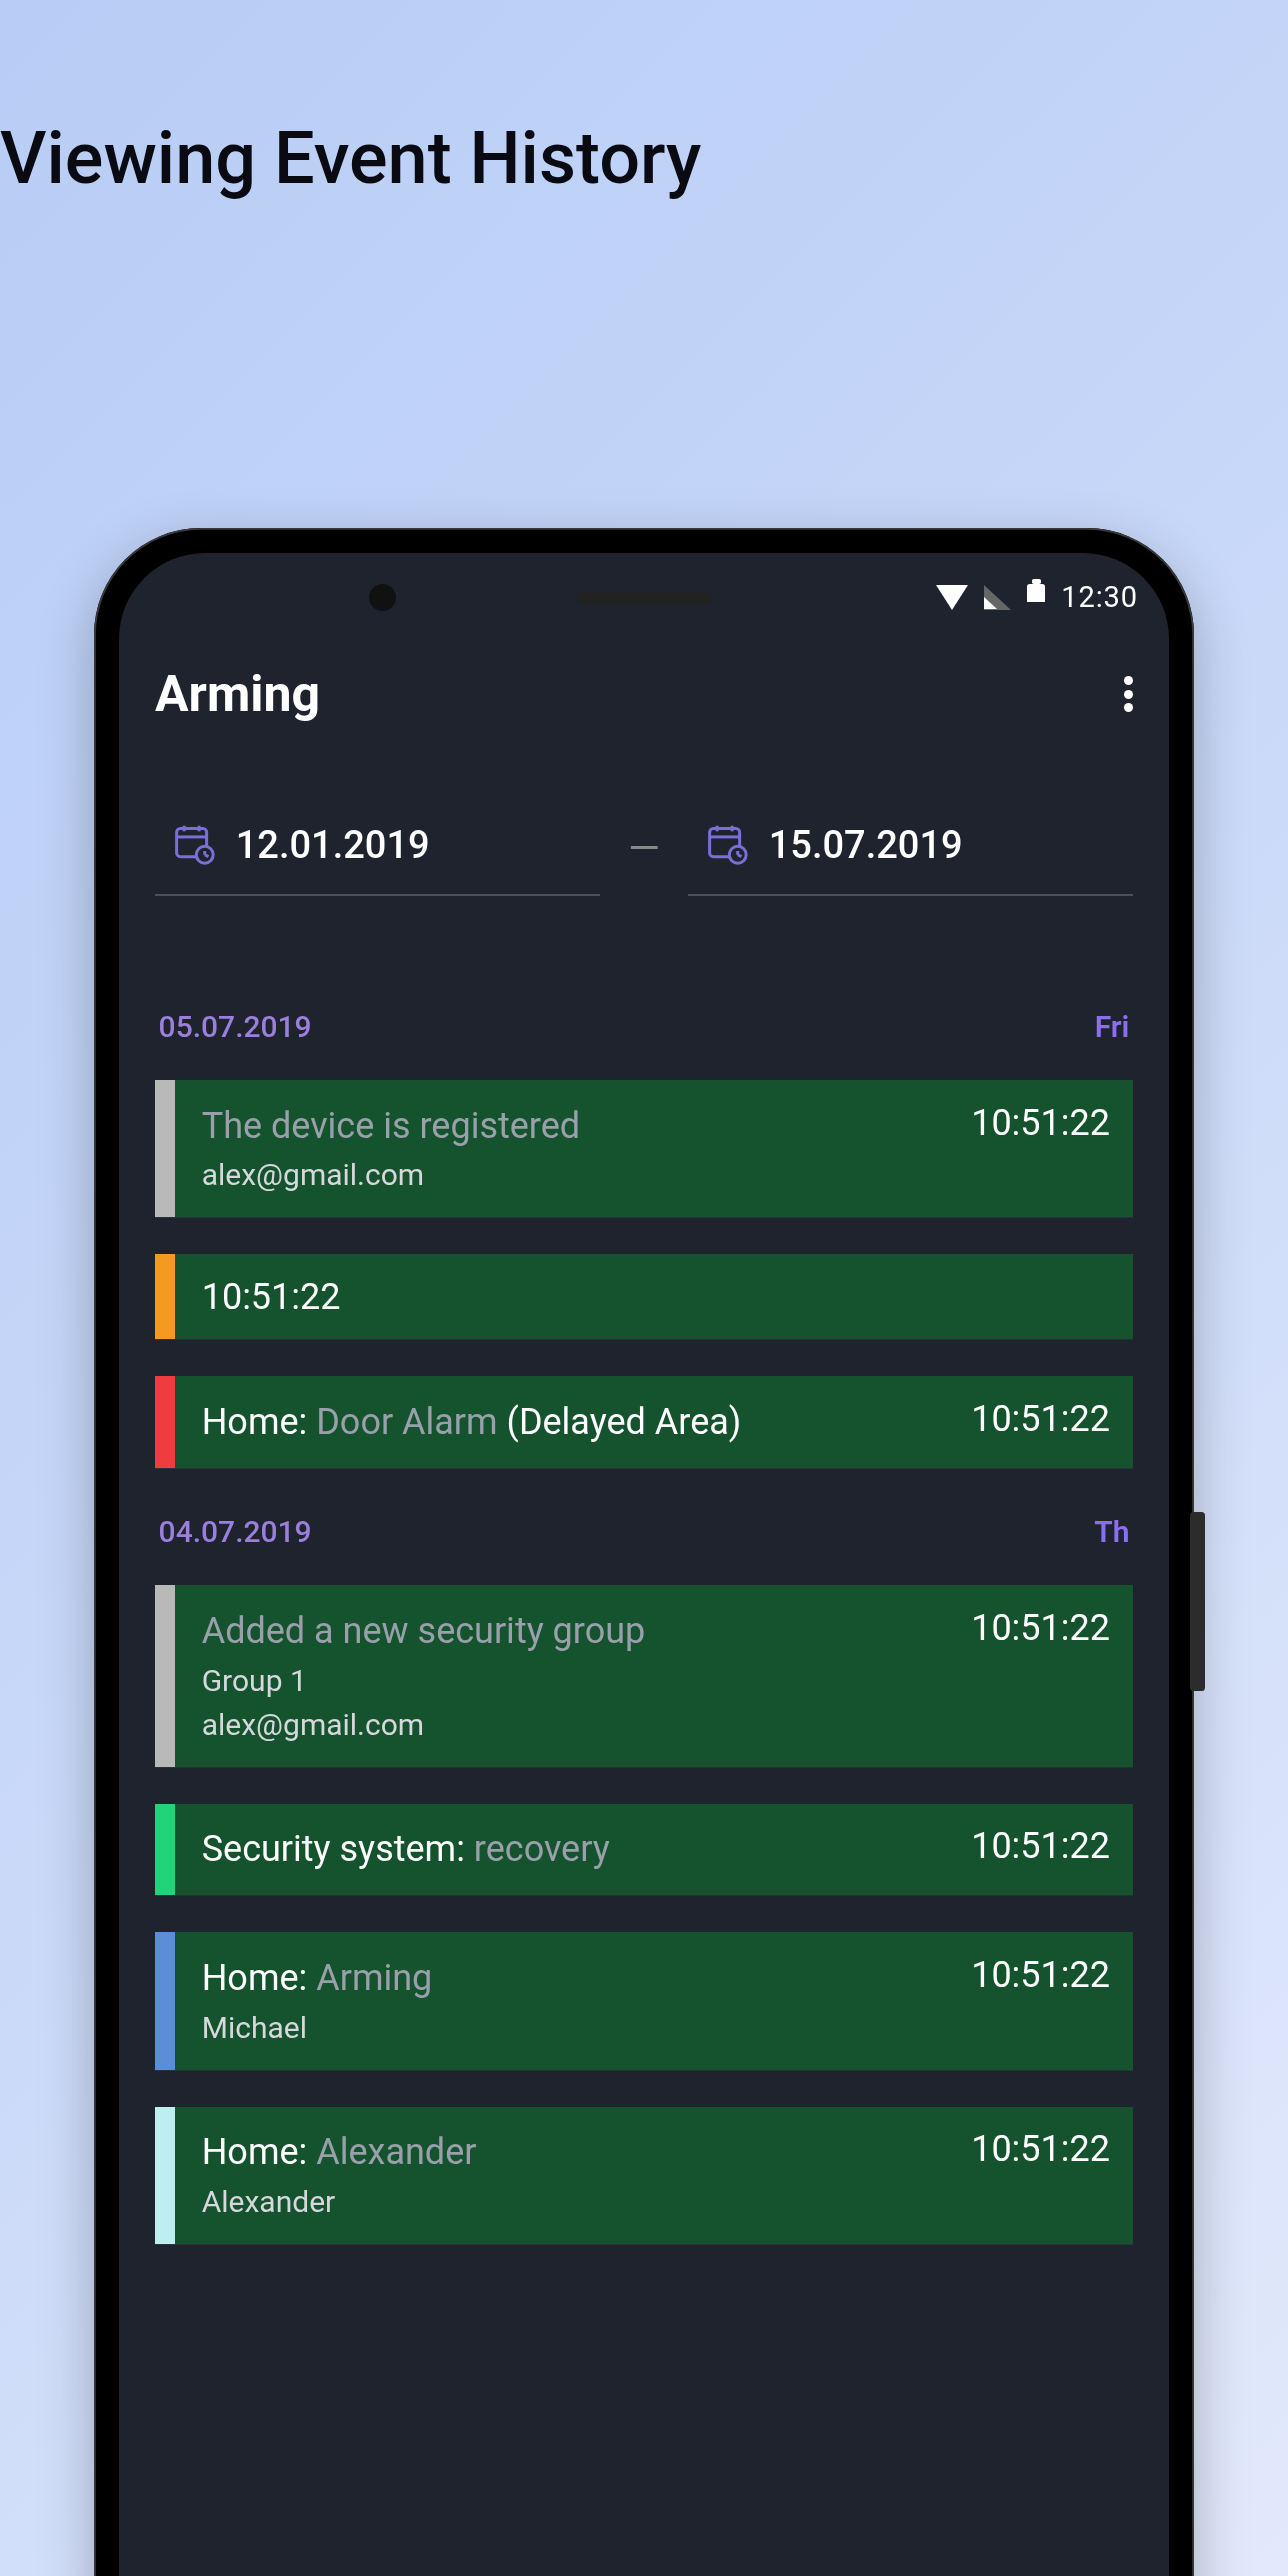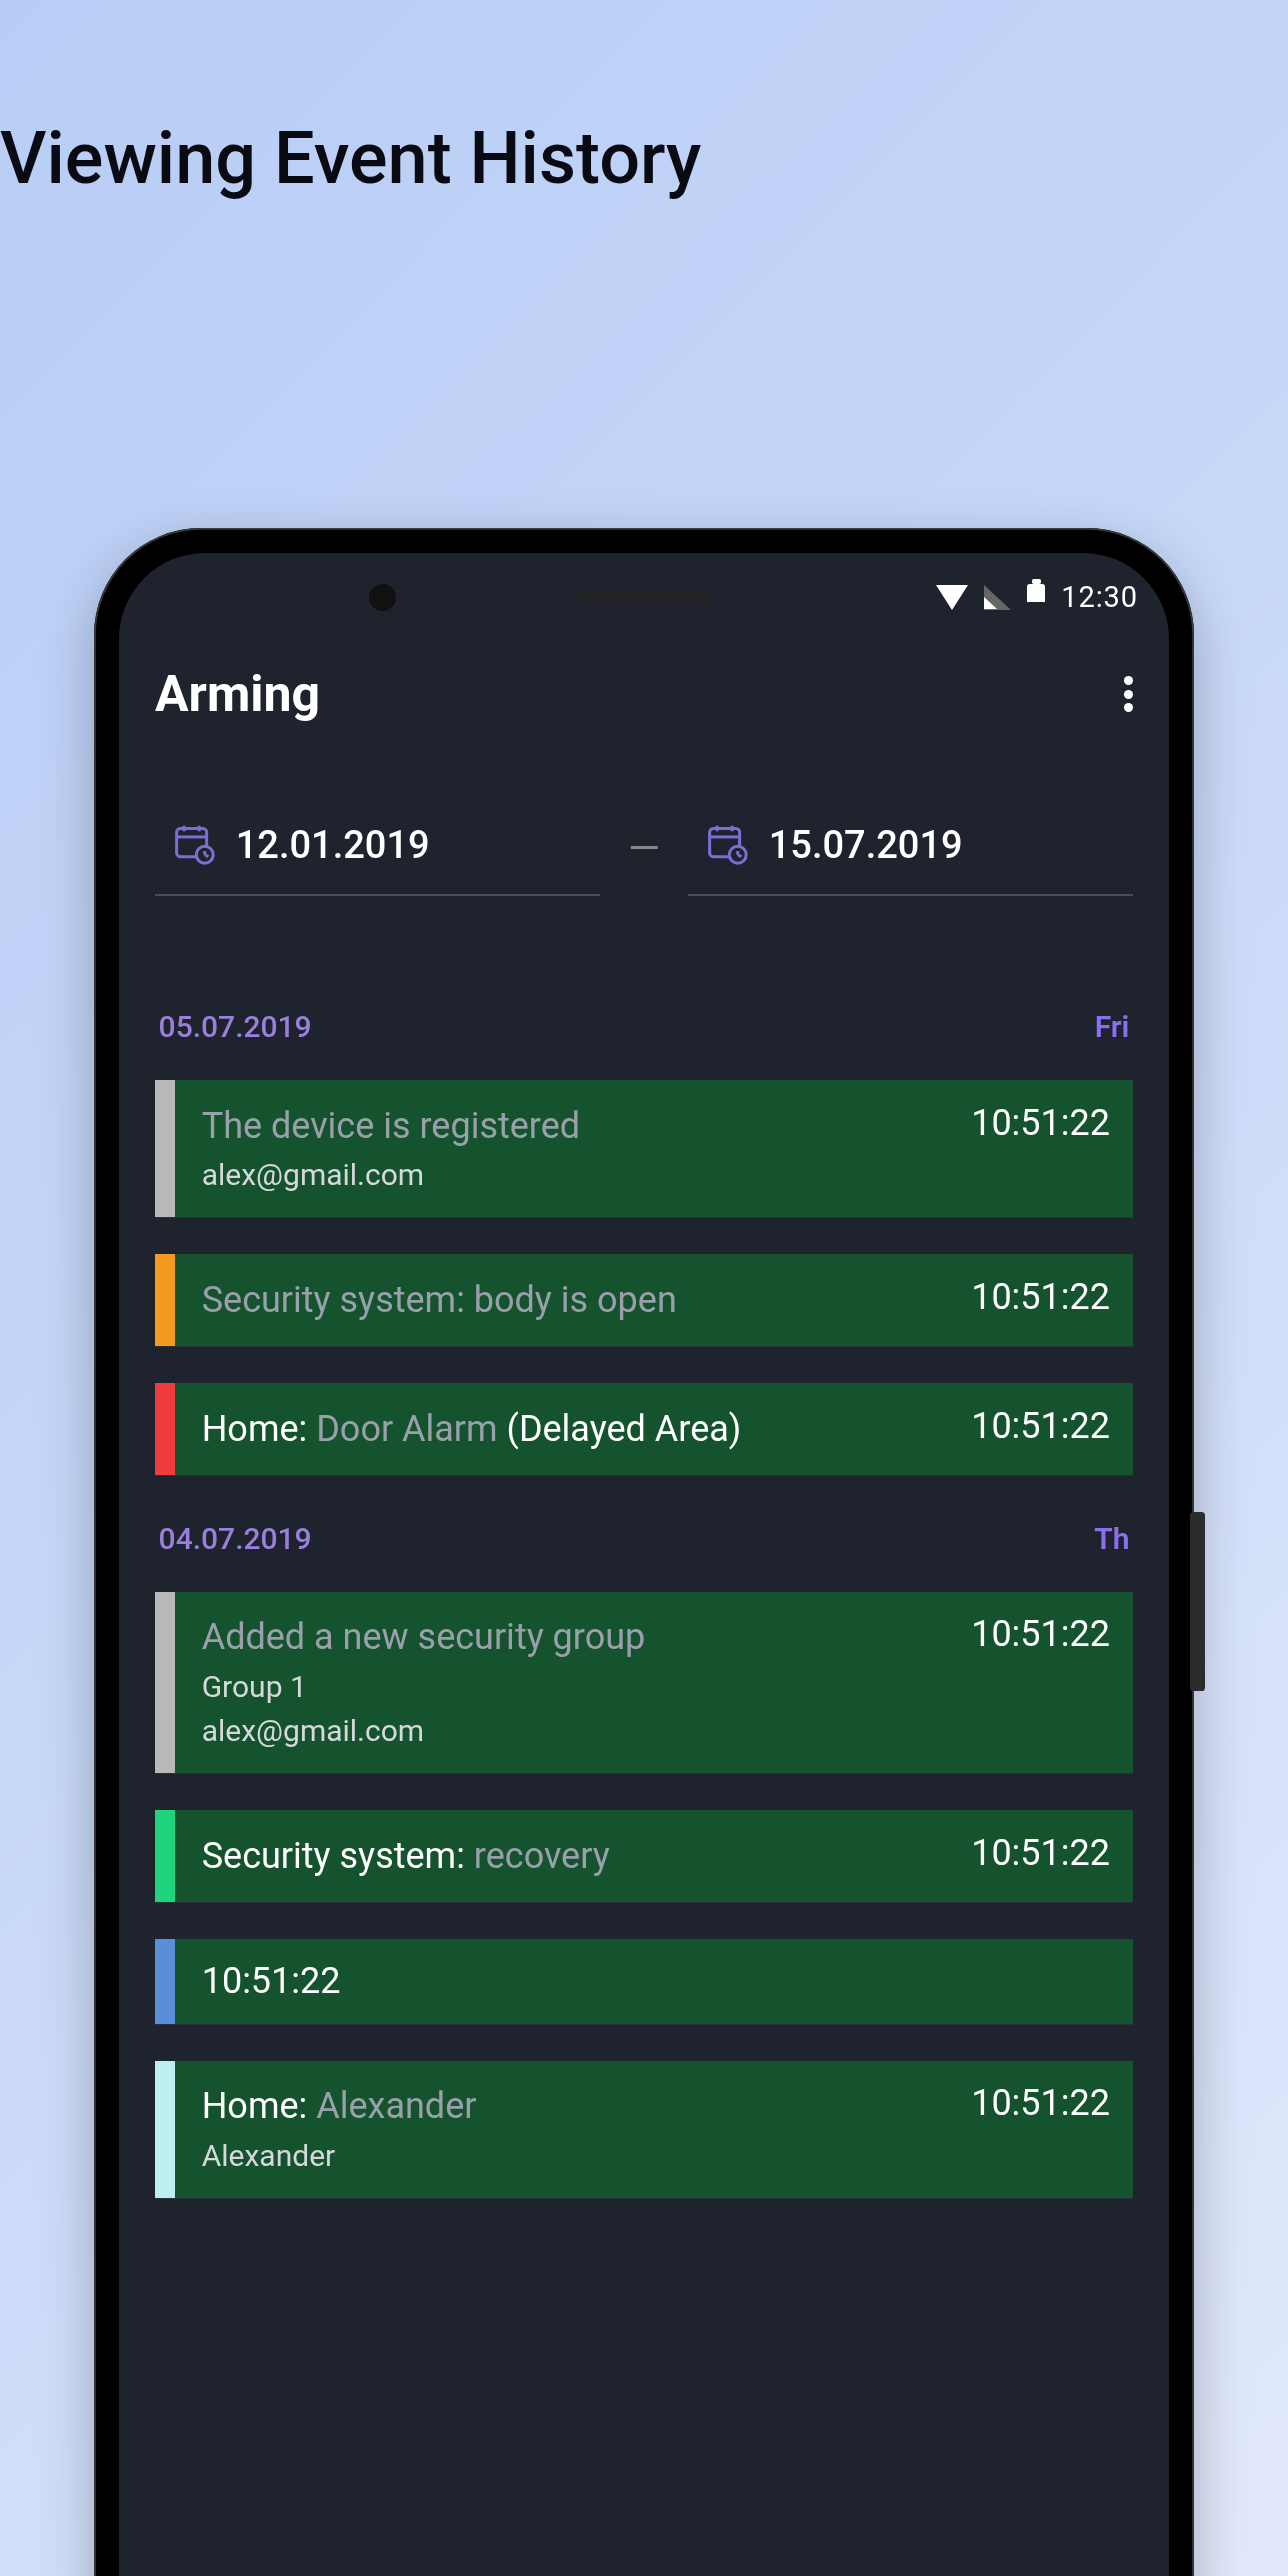--- a/index.html
+++ b/index.html
@@ -239,21 +239,20 @@
         <div class="event-item">
           <div class="color-bar bar-gray"></div>
           <div class="event-body">
             <div class="event-text"><span class="muted">The device is registered</span><span class="event-sub">alex@gmail.com</span></div>
             <div class="event-time">10:51:22</div>
           </div>
         </div>
         <div class="event-item">
           <div class="color-bar bar-orange"></div>
           <div class="event-body">
-            <div class="event-text"><span class="muted">Security system: body is open</span></div>
             <div class="event-time">10:51:22</div>
           </div>
         </div>
         <div class="event-item">
           <div class="color-bar bar-red"></div>
           <div class="event-body">
             <div class="event-text">Home: <span class="muted">Door Alarm</span> (Delayed Area)</div>
             <div class="event-time">10:51:22</div>
           </div>
         </div>
@@ -271,20 +270,21 @@
         <div class="event-item">
           <div class="color-bar bar-green"></div>
           <div class="event-body">
             <div class="event-text">Security system: <span class="muted">recovery</span></div>
             <div class="event-time">10:51:22</div>
           </div>
         </div>
         <div class="event-item">
           <div class="color-bar bar-blue"></div>
           <div class="event-body">
+            <div class="event-text">Home: <span class="muted">Arming</span><span class="event-sub">Michael</span></div>
             <div class="event-time">10:51:22</div>
           </div>
         </div>
         <div class="event-item">
           <div class="color-bar bar-teal"></div>
           <div class="event-body">
             <div class="event-text">Home: <span class="muted">Alexander</span><span class="event-sub">Alexander</span></div>
             <div class="event-time">10:51:22</div>
           </div>
         </div>

